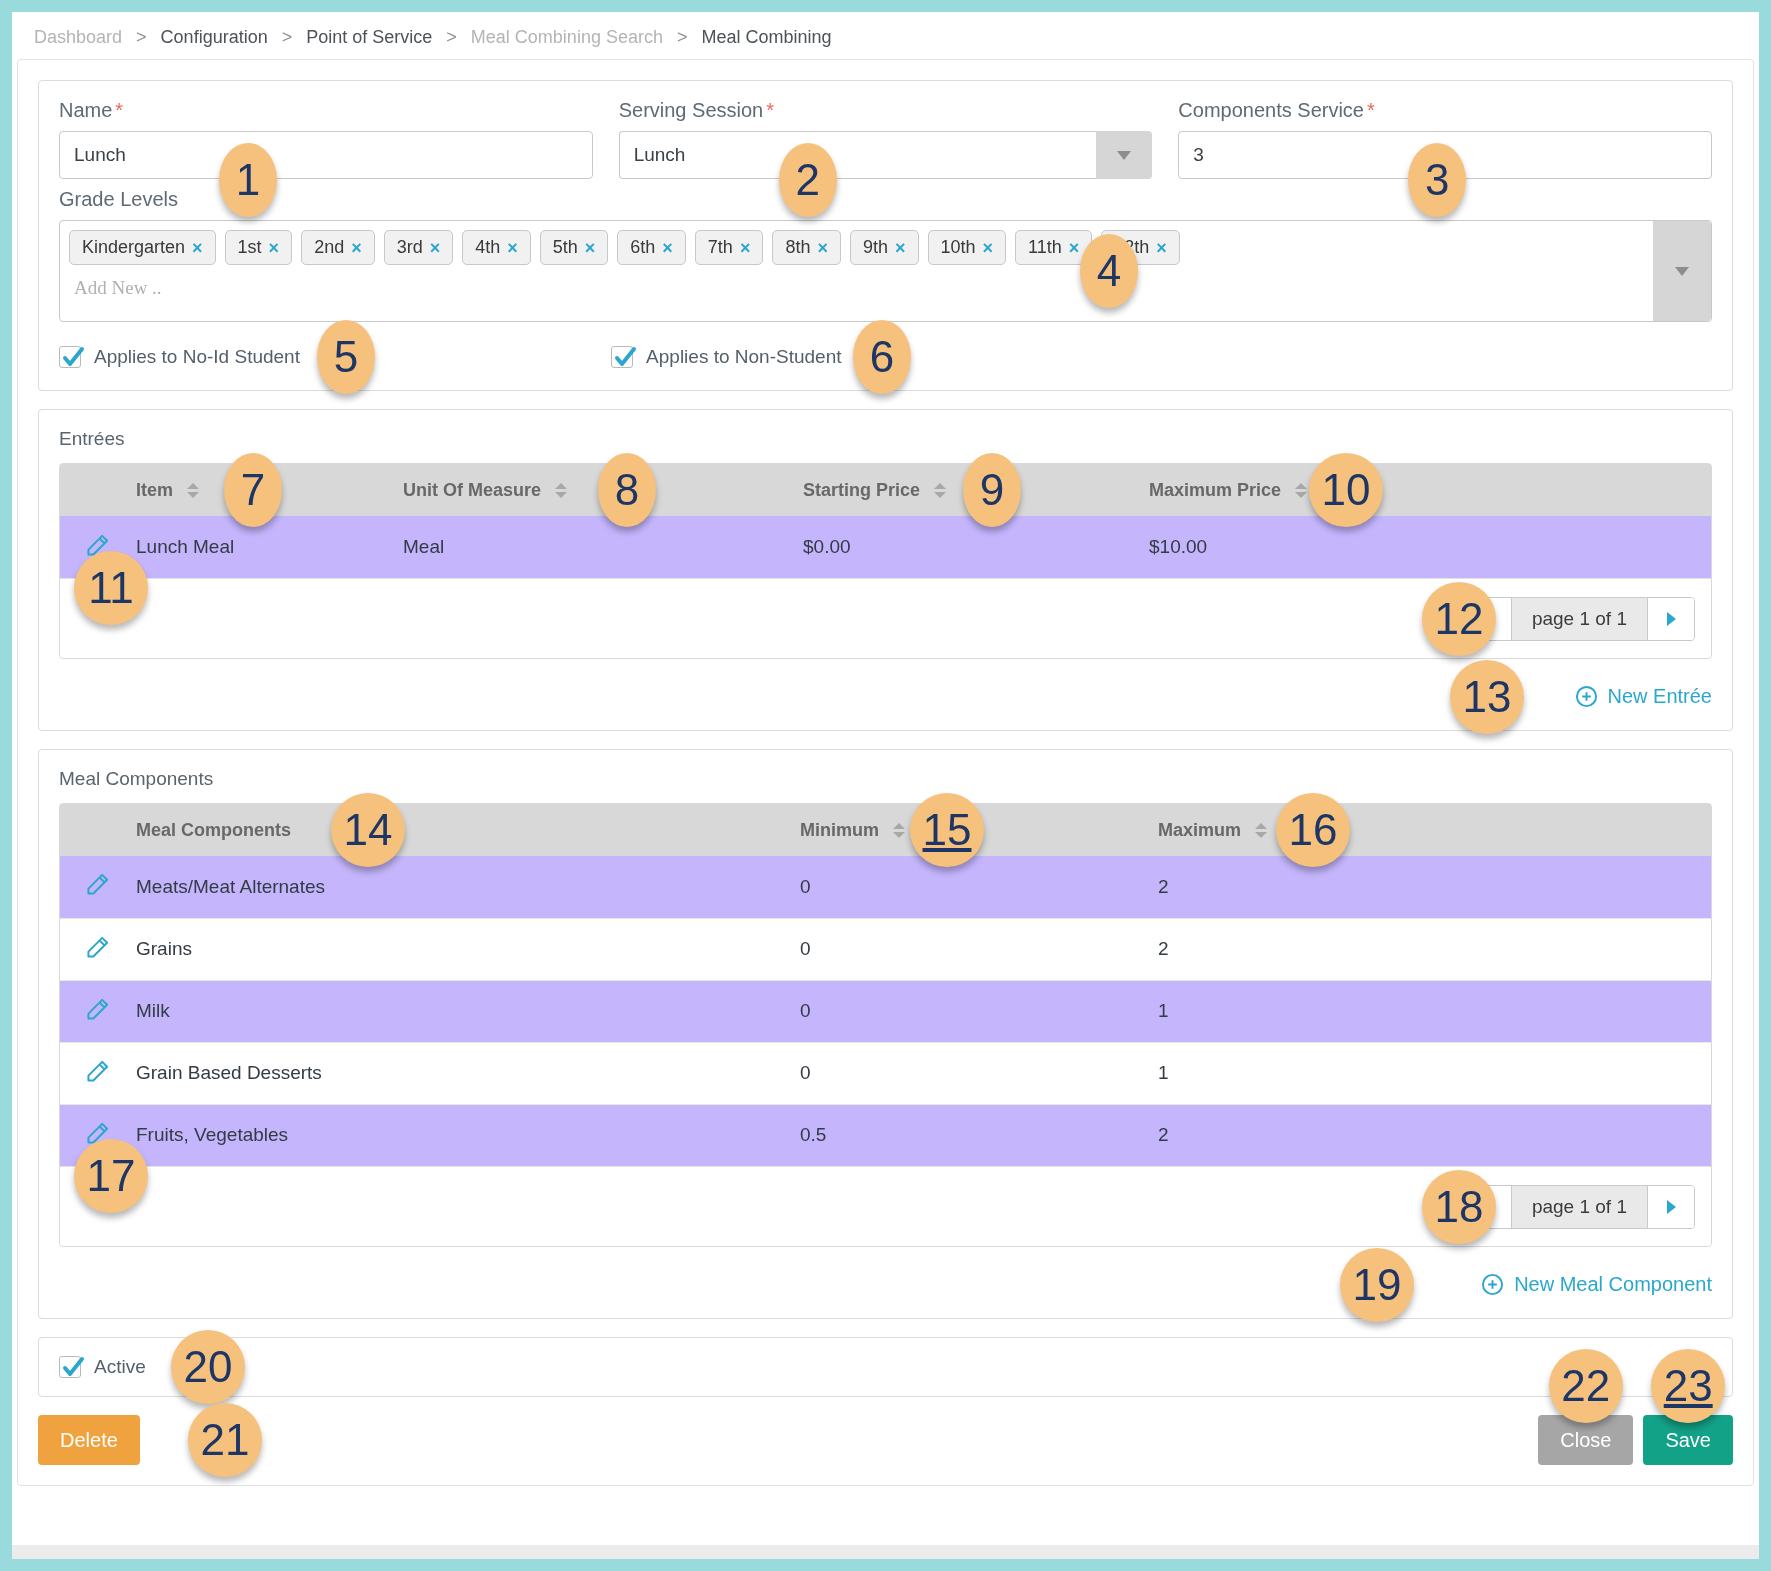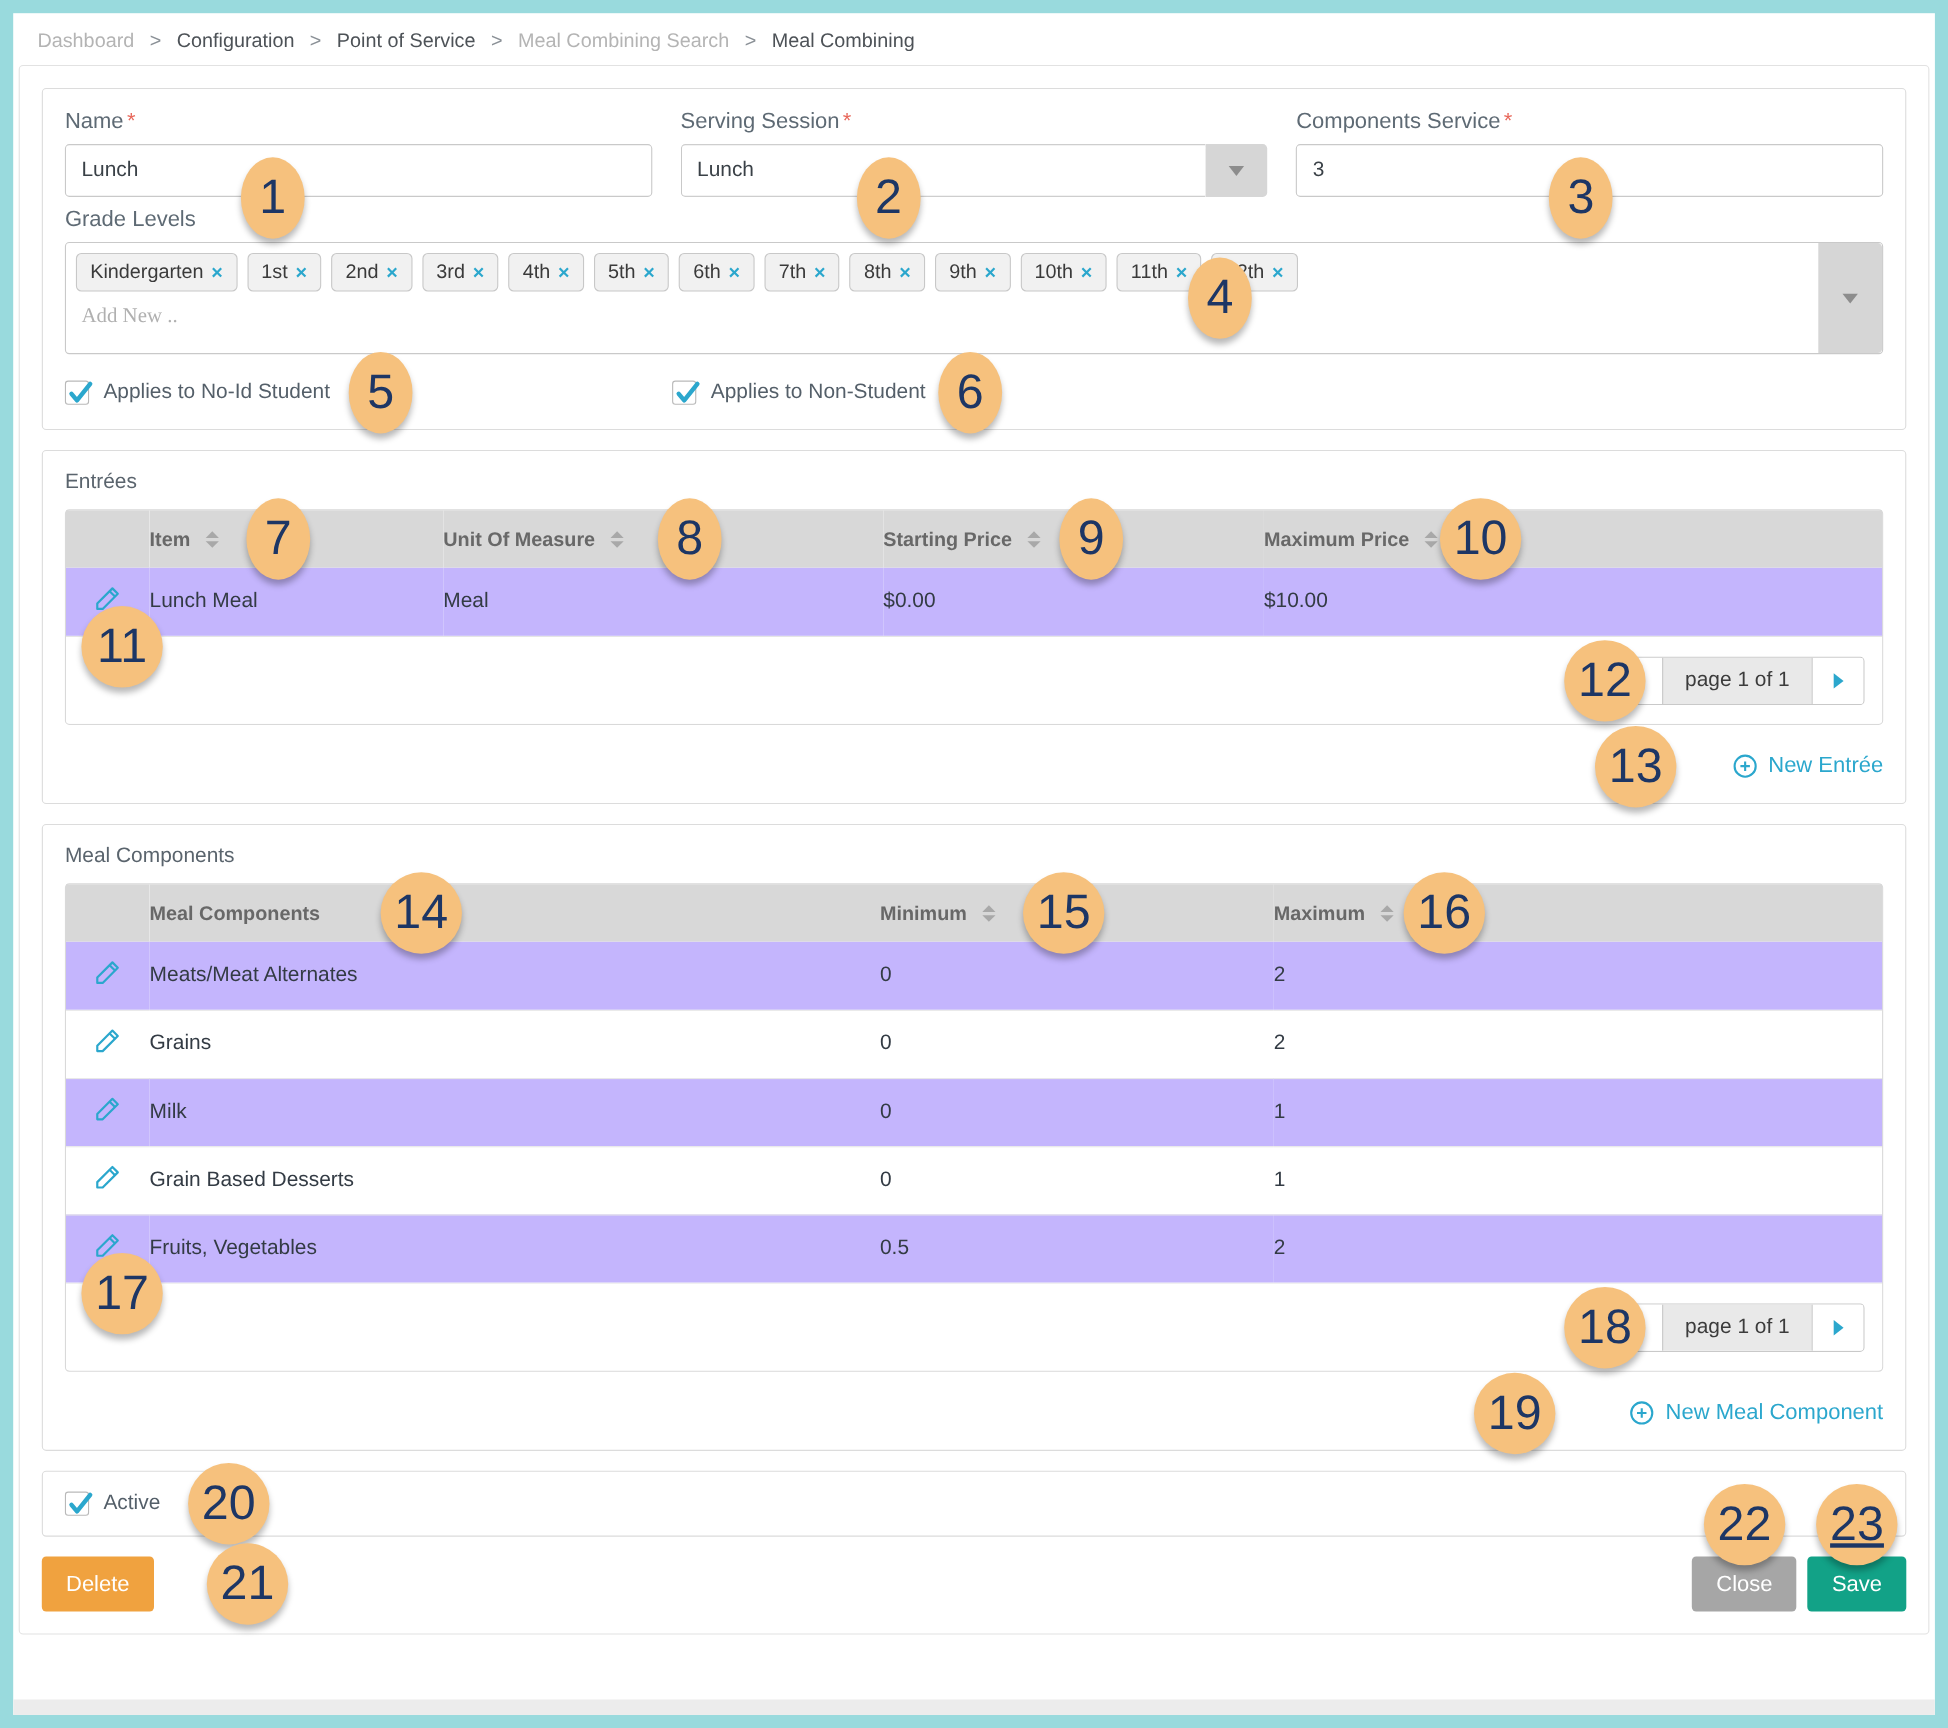--- a/index.html
+++ b/index.html
@@ -323,23 +323,23 @@
         <colgroup>
             <col style="width:76px">
             <col style="width:664px">
             <col style="width:358px">
             <col>
           </colgroup>
         <thead>
           <tr>
             <th></th>
             <th><span>Meal Components</span>
-              <span class="badge bd2 vcent" style="left:210px;">14</span></th>
+              <span class="badge bd2 vcent" style="left:195px;">14</span></th>
             <th><span>Minimum</span><span class="sort"><i class="up"></i><i class="dn"></i></span>
-              <span class="badge bd2 vcent" style="left:130px;">15</span></th>
+              <span class="badge bd2 vcent" style="left:110px;text-decoration:underline;">15</span></th>
             <th><span>Maximum</span><span class="sort"><i class="up"></i><i class="dn"></i></span>
               <span class="badge bd2 vcent" style="left:118px;">16</span></th>
           </tr>
         </thead>
         <tbody>
           <tr class="striped rowline">
             <td class="icon-cell"><svg width="28" height="28" viewBox="0 0 24 24" fill="none" stroke="#2ba7cd" stroke-width="1.7" stroke-linejoin="round">
                   <path d="M15.6 4.2l4.2 4.2L8 20.2H3.8V16L15.6 4.2z"></path>
                   <path d="M13.4 6.4l4.2 4.2"></path>
                 </svg></td>

